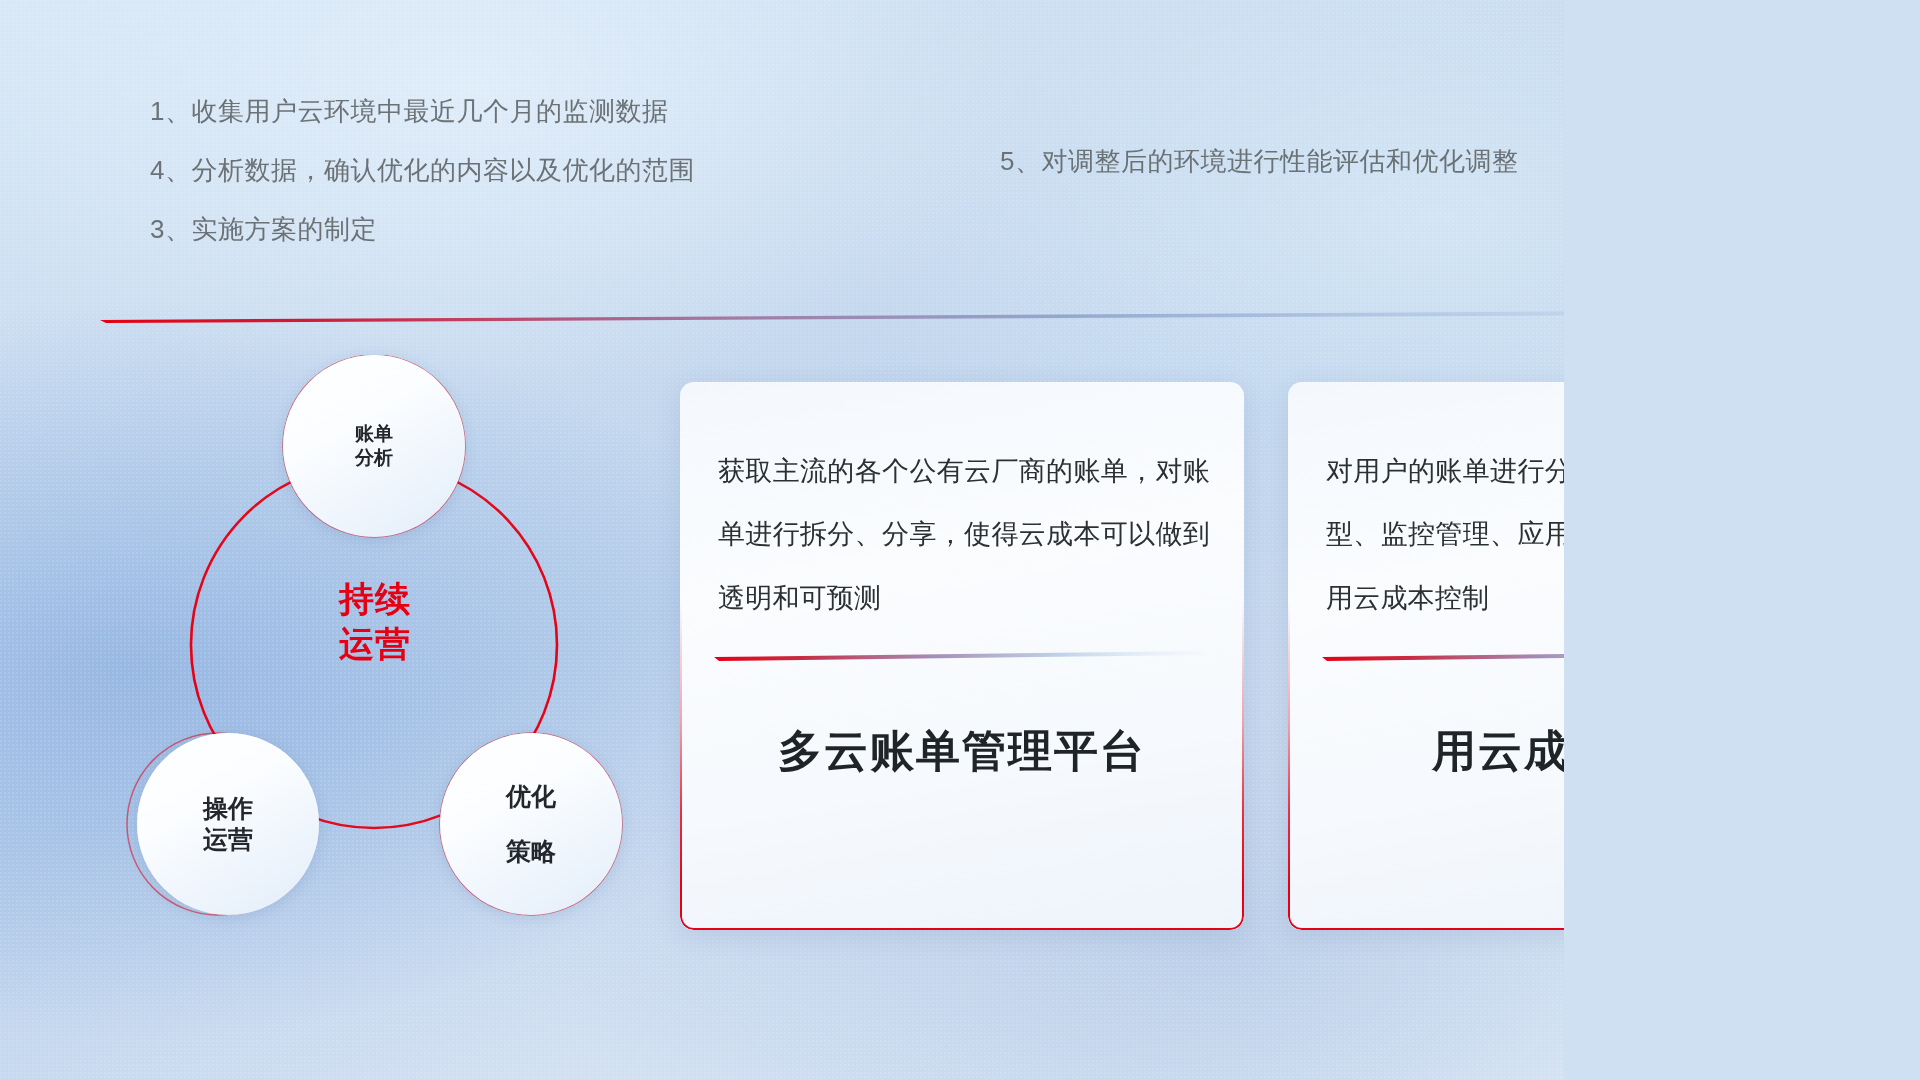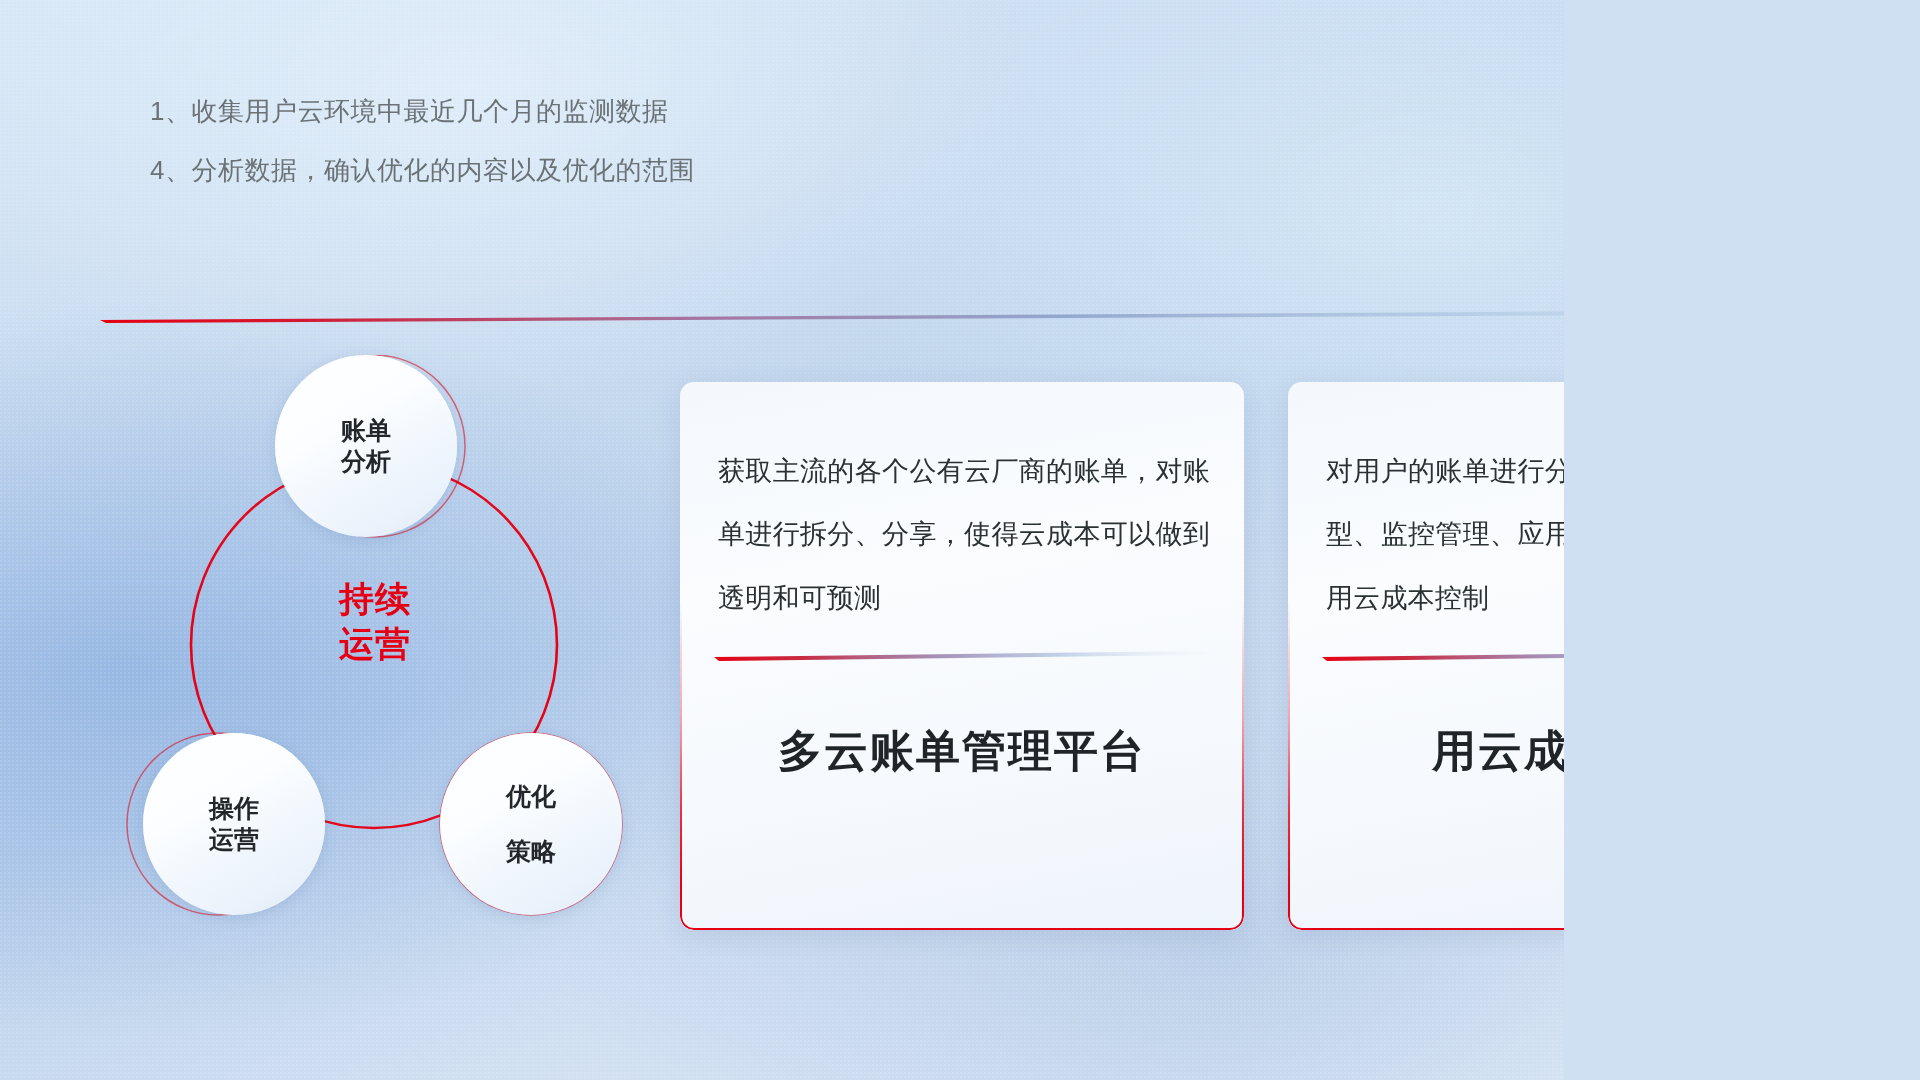--- a/index.html
+++ b/index.html
@@ -84,26 +84,26 @@
     background:
       linear-gradient(150deg, #ffffff 0%, #fbfdff 38%, #edf4fc 72%, #e2edf9 100%);
     box-shadow: 0 3px 14px rgba(60,95,150,0.16), inset 0 1px 2px rgba(255,255,255,0.9);
     color: #23272b;
     font-weight: 700;
     line-height: 1.25;
     text-align: center;
     z-index: 3;
   }
   #bubble-top {
-    left: 180px; top: 0px;
+    left: 188px; top: 0px;
     width: 182px; height: 182px;
-    font-size: 25px;
+    font-size: 19px;
   }
   #bubble-bl {
-    left: 48px; top: 378px;
+    left: 42px; top: 378px;
     width: 182px; height: 182px;
     font-size: 25px;
   }
   #bubble-br {
     left: 345px; top: 378px;
     width: 182px; height: 182px;
     font-size: 25px;
     gap: 24px;
   }
   #center-label {
@@ -188,23 +188,25 @@
   }
 </style>
 </head>
 <body>
 
 <div id="stage">
 
   <div class="list-col" id="list-left">
     <div class="list-item">1、收集用户云环境中最近几个月的监测数据</div>
     <div class="list-item">4、分析数据，确认优化的内容以及优化的范围</div>
+    <div class="list-item">3、实施方案的制定</div>
   </div>
 
   <div class="list-col" id="list-right">
+    <div class="list-item">5、对调整后的环境进行性能评估和优化调整</div>
   </div>
 
   <svg id="top-divider" viewBox="0 0 1745 16" preserveAspectRatio="none">
     <defs>
       <linearGradient id="divGrad" x1="0" y1="0" x2="1" y2="0">
         <stop offset="0%" stop-color="#e60013" stop-opacity="1"></stop>
         <stop offset="12%" stop-color="#d3102a" stop-opacity="0.95"></stop>
         <stop offset="34%" stop-color="#9a5a8a" stop-opacity="0.8"></stop>
         <stop offset="55%" stop-color="#7f93c1" stop-opacity="0.72"></stop>
         <stop offset="78%" stop-color="#9db6d8" stop-opacity="0.45"></stop>

